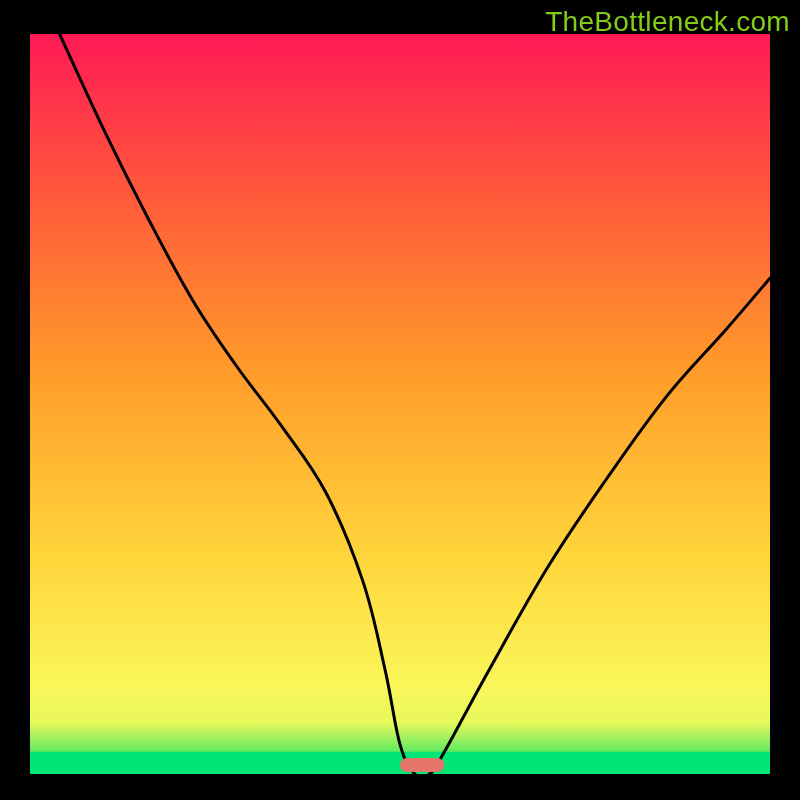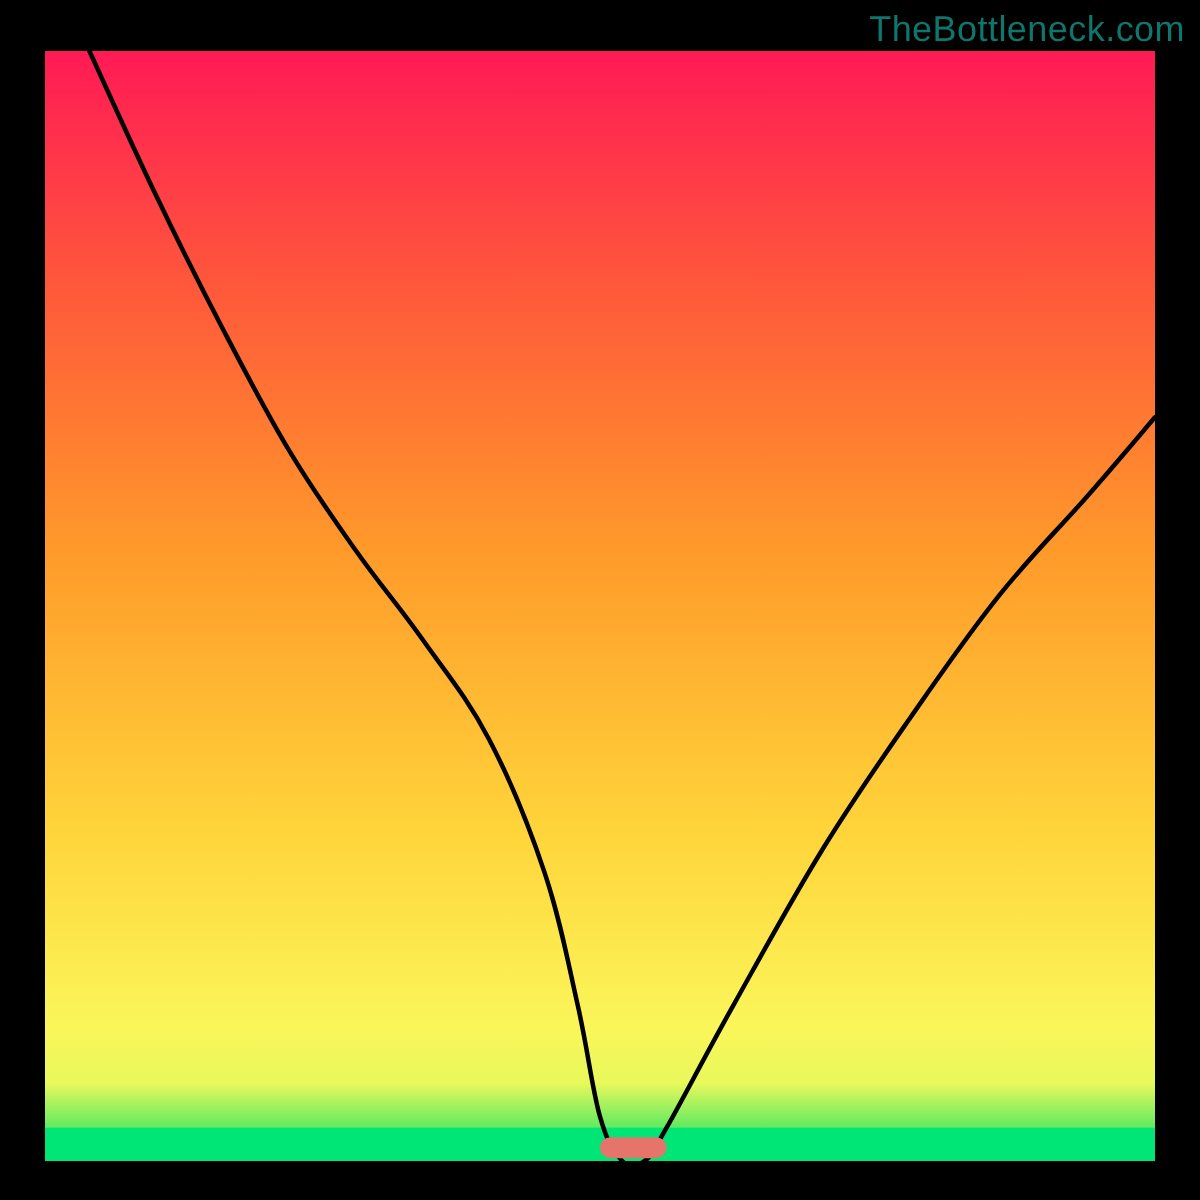--- a/index.html
+++ b/index.html
@@ -14,22 +14,22 @@
   .frame {
     position: relative;
     width: 800px;
     height: 800px;
     background: #000000;
   }
   .watermark {
     position: absolute;
     top: 6px;
     right: 10px;
-    color: #0f766e;
-    font-size: 24px;
+    color: #84cc16;
+    font-size: 28px;
     font-weight: 500;
     letter-spacing: 0.3px;
     z-index: 5;
   }
   svg {
     position: absolute;
     top: 0;
     left: 0;
   }
 </style>

